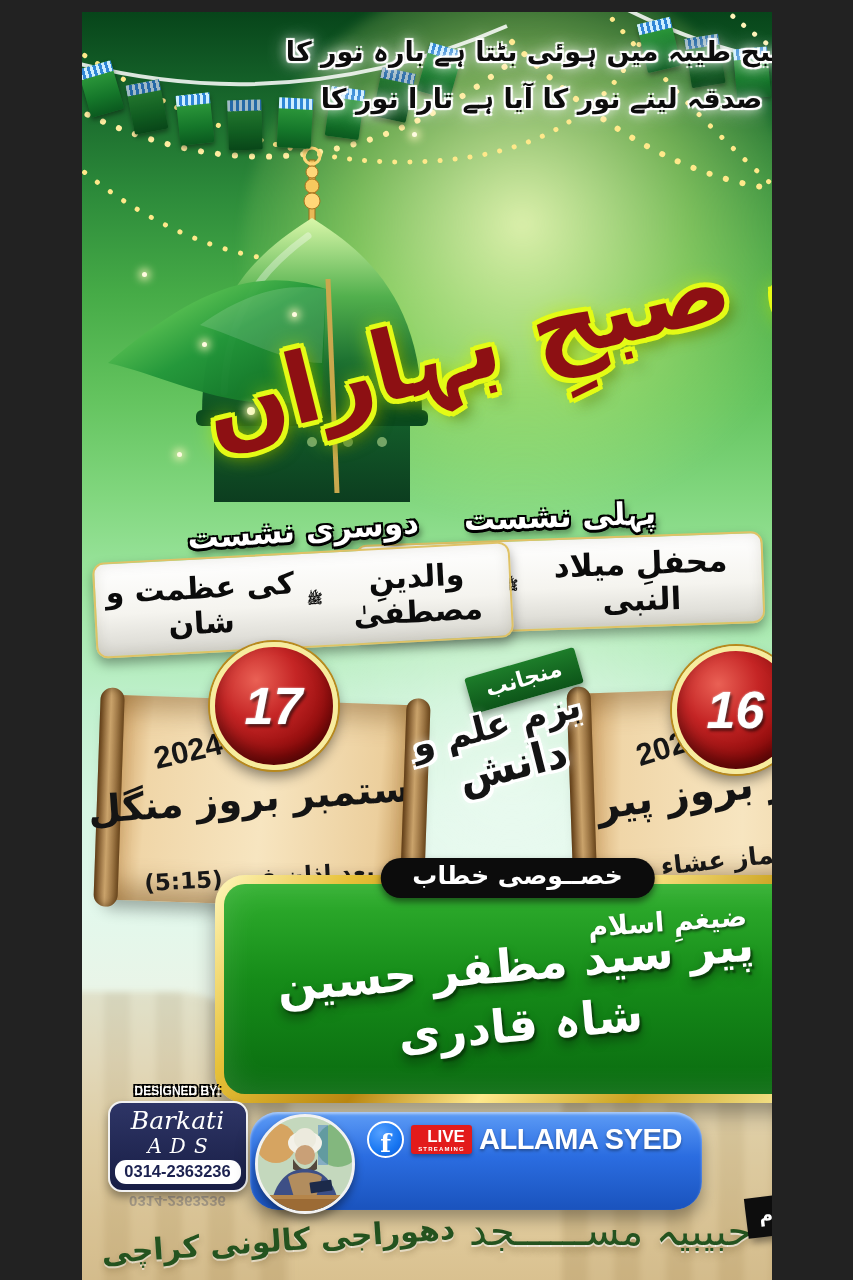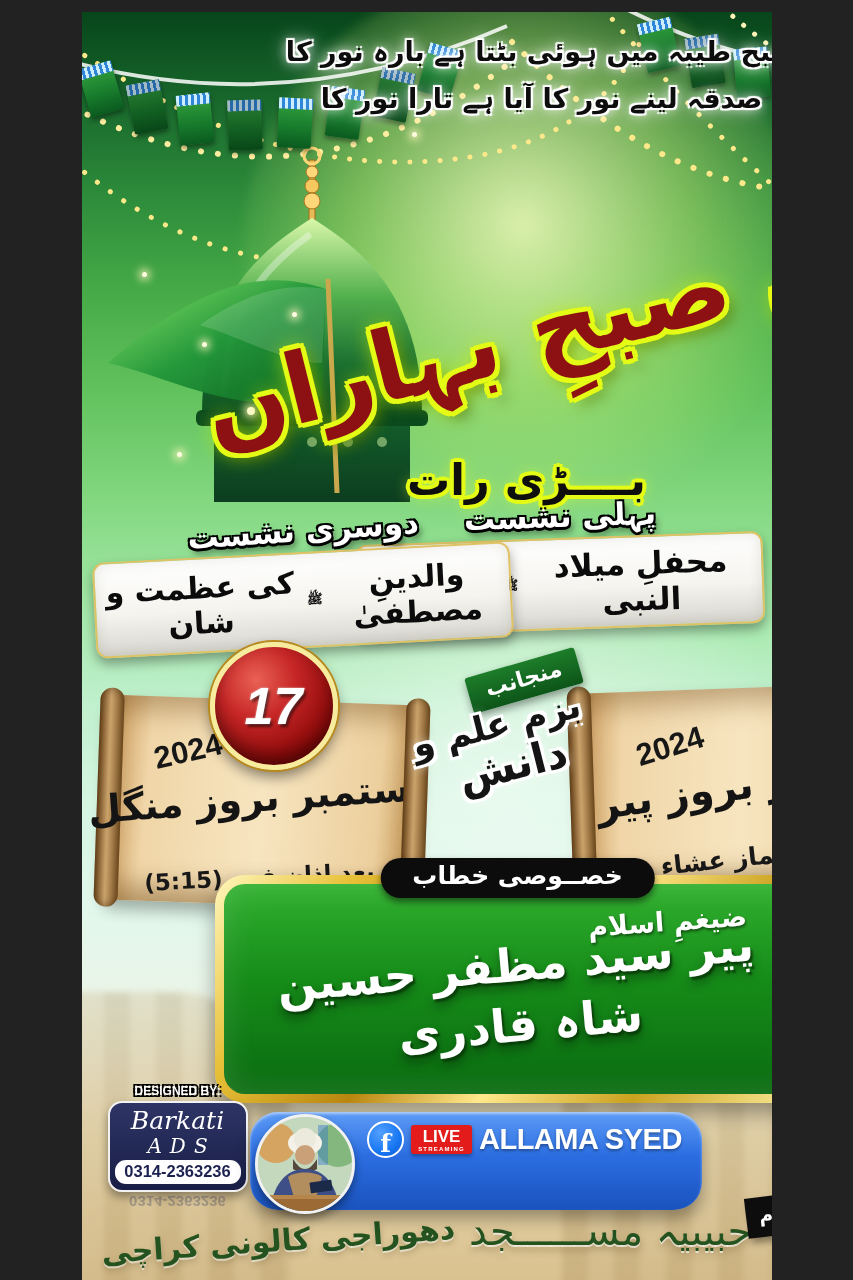--- a/index.html
+++ b/index.html
@@ -136,21 +136,21 @@
   .avatar{position:absolute;left:5px;top:2px;width:94px;height:94px;border-radius:50%;overflow:hidden;
     border:3px solid #f2f2f2;background:#cfe0c8;box-shadow:0 5px 9px rgba(0,0,0,.4);}
   .live-content{position:absolute;left:106px;top:9px;right:8px;text-align:center;color:#fff;
     font-family:"Liberation Sans",sans-serif;font-weight:bold;}
   .live-row1{display:flex;align-items:center;justify-content:center;gap:7px;}
   .fb-circle{width:33px;height:33px;border-radius:50%;flex:0 0 auto;
     background:radial-gradient(circle at 35% 30%,#54a0ff,#1877f2 60%,#0d57d6);
     border:2px solid #fff;color:#fff;font-family:"DejaVu Serif",serif;font-weight:bold;font-size:25px;
     display:flex;align-items:flex-end;justify-content:center;line-height:.95;}
   .live-badge{background:#e31b1b;border-radius:3px;padding:3px 7px 2px;flex:0 0 auto;
-    display:flex;flex-direction:column;align-items:center;box-shadow:0 2px 4px rgba(0,0,0,.35);}
+    display:flex;flex-direction:column;align-items:flex-end;box-shadow:0 2px 4px rgba(0,0,0,.35);}
   .live-word{font-size:17px;line-height:1;}
   .streaming-word{font-size:6px;letter-spacing:1.2px;line-height:1;margin-top:1px;}
   .name1{font-size:29px;letter-spacing:-.5px;text-shadow:0 2px 3px rgba(0,0,0,.35);white-space:nowrap;}
   .name2{font-size:29px;margin-top:1px;letter-spacing:-.5px;text-shadow:0 2px 3px rgba(0,0,0,.35);white-space:nowrap;}
 
   
   .venue-label{position:absolute;left:664px;top:1182px;z-index:6;direction:rtl;background:#0d0d0d;color:#fff;
     font-size:19px;font-weight:bold;padding:7px 13px 11px;transform:rotate(-7deg);
     box-shadow:3px 5px 7px rgba(0,0,0,.4);}
   .venue-line{position:absolute;left:0;right:0;top:1197px;z-index:5;direction:rtl;
@@ -271,21 +271,20 @@
   </svg>
 
   <div class="couplet">
     <div class="cl">صبح طیبہ میں ہوئی بٹتا ہے بارہ نور کا</div>
     <div class="cl">صدقہ لینے نور کا آیا ہے تارا نور کا</div>
   </div>
 
   <div class="main-title">
     <span>جشنِ صبحِ بہاراں</span>
   </div>
-  <div class="big-night">بــــڑی رات</div>
 
   <div class="session" id="session-first">
     <div class="s-label">پہلی نشست</div>
     <div class="s-box">
       <span>محفلِ میلاد النبی</span>
       <sup>ﷺ</sup>
       <span>کی اہمیت</span>
     </div>
   </div>
 
@@ -296,20 +295,21 @@
       <sup>ﷺ</sup>
       <span>کی عظمت و شان</span>
     </div>
   </div>
 
   <div class="scroll" id="scroll-16">
     <div class="sc-year">2024</div>
     <div class="sc-line">ستمبر بروز پیر</div>
     <div class="sc-time">بعد نماز عشاء</div>
   </div>
+  <div class="badge" id="badge-16">16</div>
 
   <div class="scroll" id="scroll-17">
     <div class="sc-year">2024</div>
     <div class="sc-line">ستمبر بروز منگل</div>
     <div class="sc-time">بعد اذانِ فجر (5:15)</div>
   </div>
   <div class="badge" id="badge-17">17</div>
 
   <div id="organizer">
     <div class="org-label">منجانب</div>

